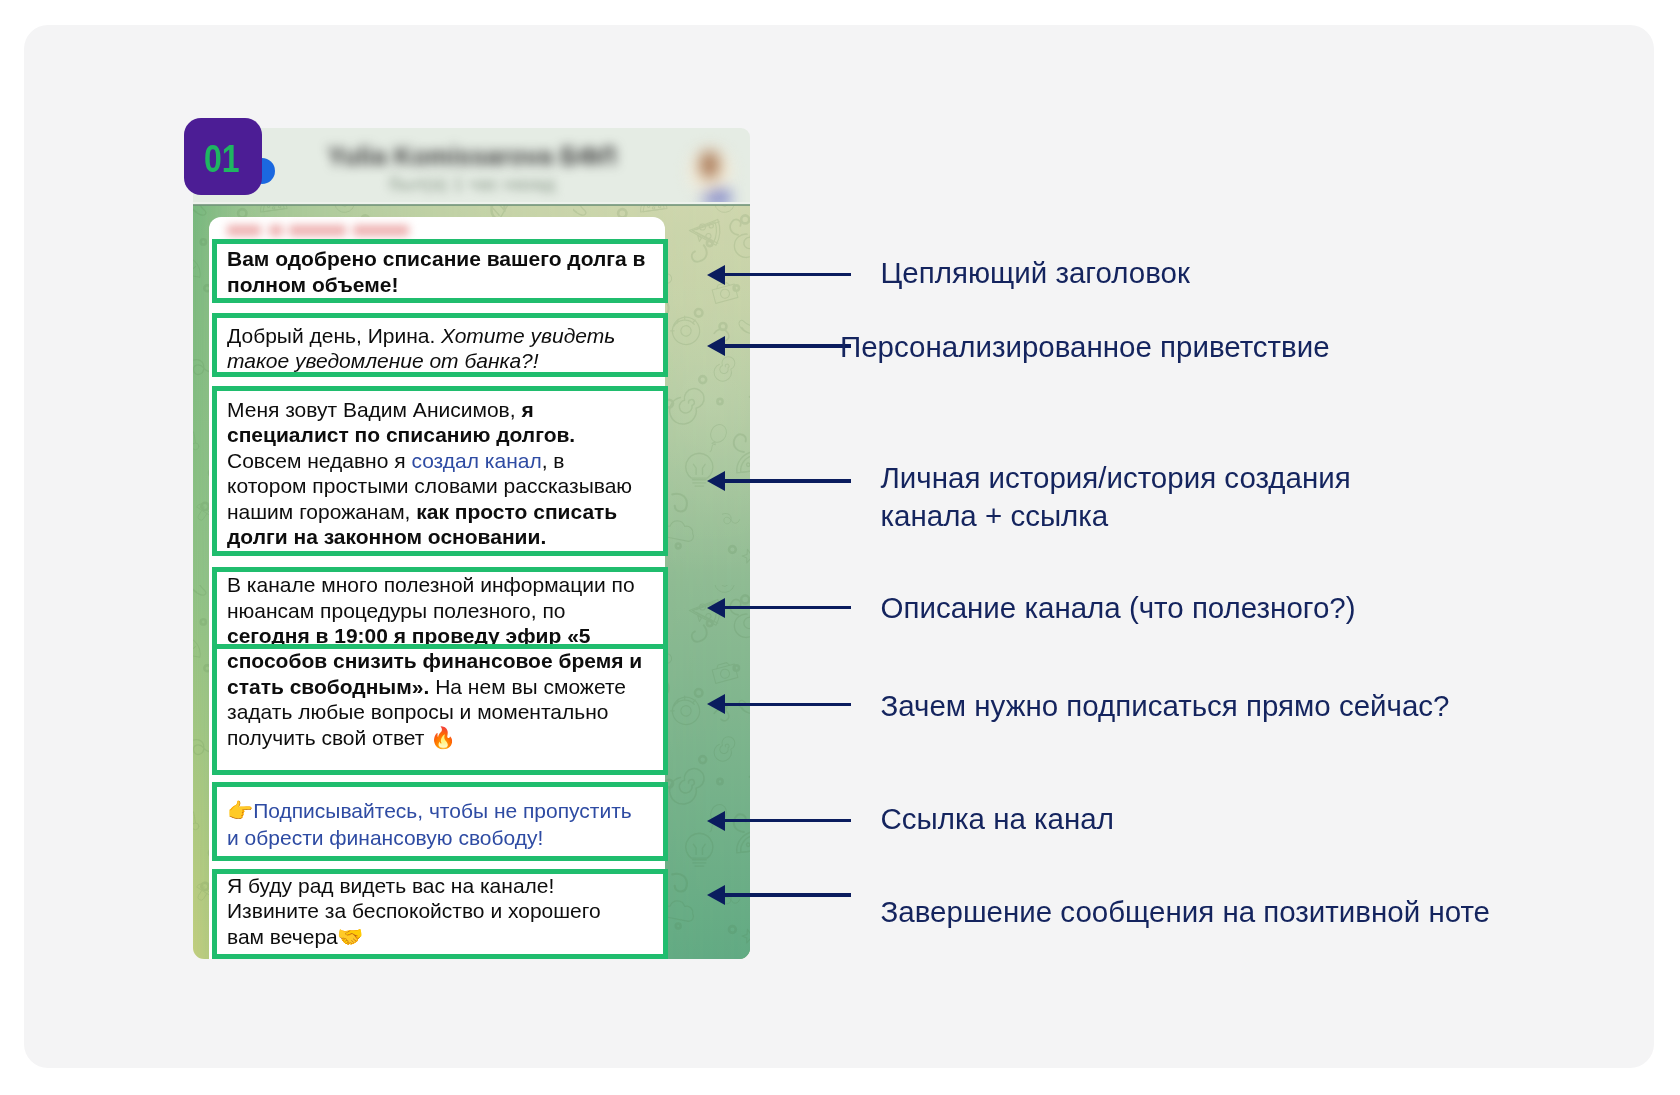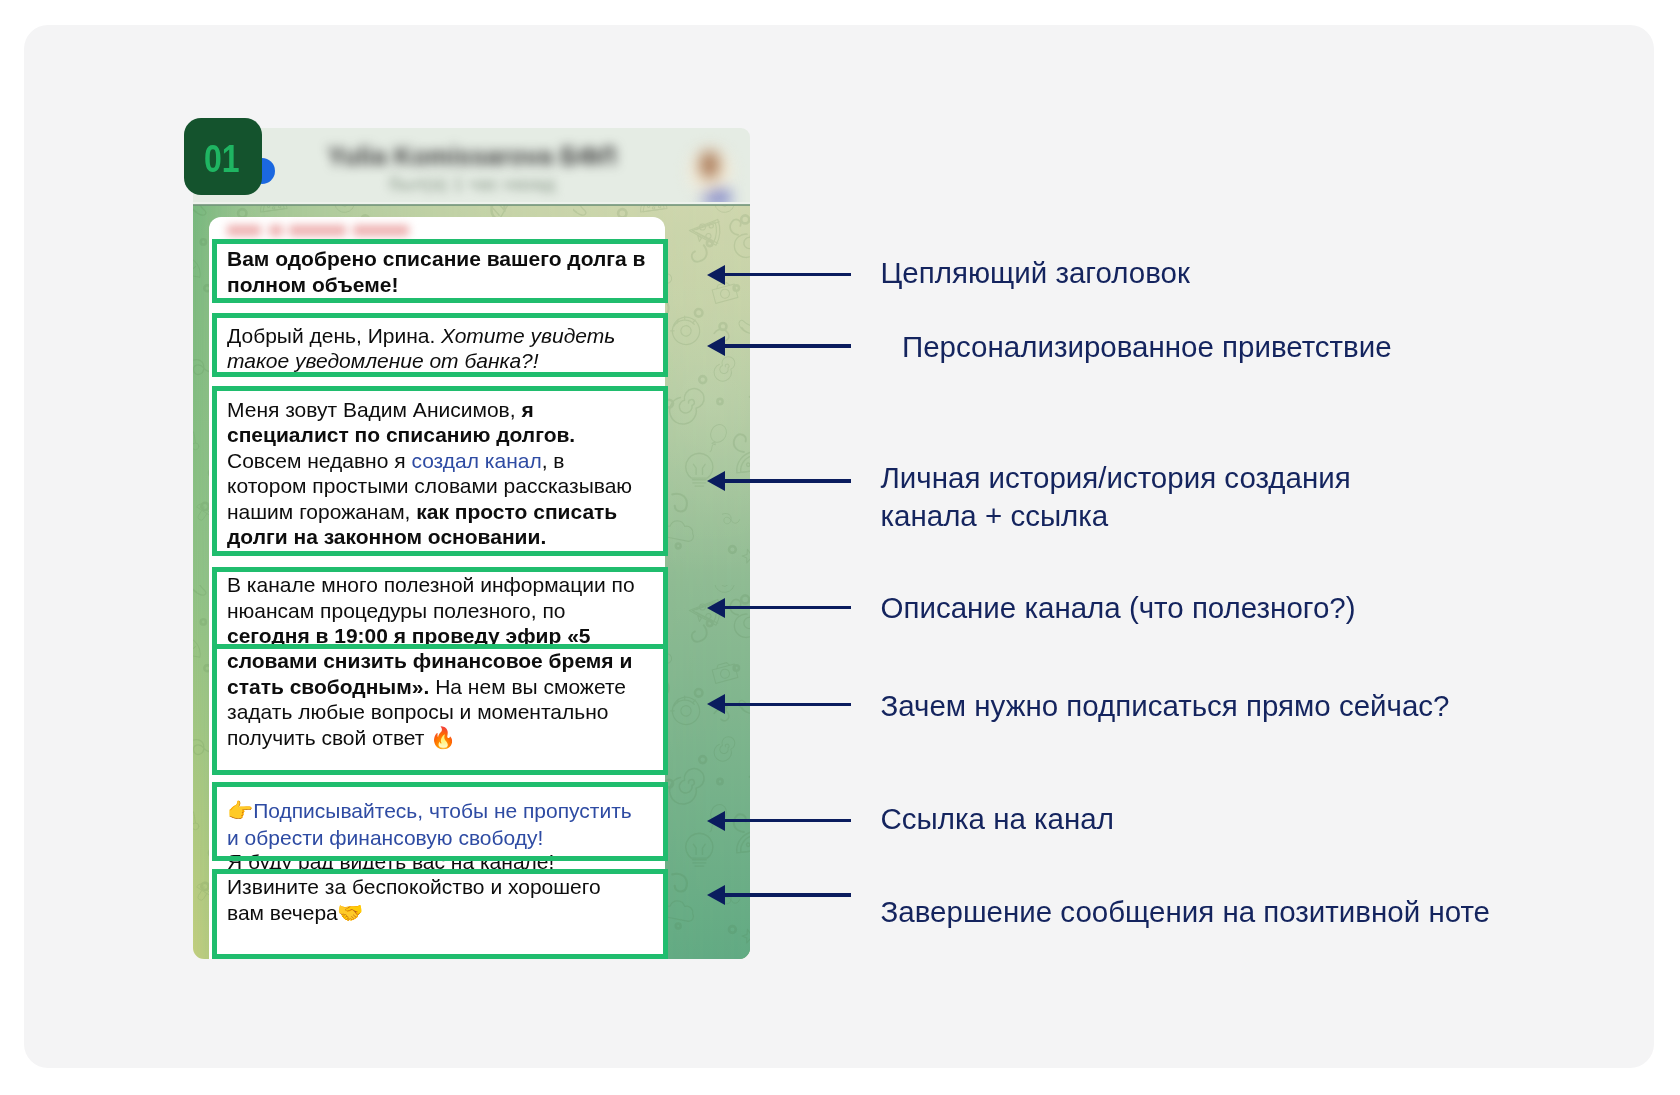--- a/index.html
+++ b/index.html
@@ -68,21 +68,21 @@
   .msg b { font-weight:700; }
   .msg i { font-style:italic; }
   .msg .lnk { color:#2e4ba3; }
   .emo { font-family:"DejaVu Sans", "Liberation Sans", sans-serif; }
 
   
   .hl { position:absolute; border:5px solid #20bd6e; background:transparent; }
 
   
   .badge { position:absolute; left:183.5px; top:117.5px; width:78px; height:77px;
-     background:#14532d; border-radius:17px; }
+     background:#4c1d95; border-radius:17px; }
   .badge span { position:absolute; left:0; top:0; width:78px; opacity:0.999;
      font-size:39px; font-weight:700; color:#1fb562; line-height:78px;
      text-align:center; display:block;
      transform:scaleX(0.82) translate(-1.5px, 2.2px); transform-origin:50% 50%; }
 
   
   .ann-line { position:absolute; height:3.4px; background:#0a1c5e; }
   .ann-head { position:absolute; width:0; height:0;
      border-top:10px solid transparent; border-bottom:10px solid transparent;
      border-right:18px solid #0a1c5e; }
@@ -483,30 +483,30 @@
           <div class="ln"><b>специалист по списанию долгов.</b></div>
           <div class="ln"><span>Совсем недавно я </span><span class="lnk">создал канал</span><span>, в</span></div>
           <div class="ln"><span>котором простыми словами рассказываю</span></div>
           <div class="ln"><span>нашим горожанам, </span><b>как просто списать</b></div>
           <div class="ln"><b>долги на законном основании.</b></div>
         </div>
       <div class="msg" style="top:367.1px">
           <div class="ln"><span>В канале много полезной информации по</span></div>
           <div class="ln"><span>нюансам процедуры полезного, по</span></div>
           <div class="ln"><b>сегодня в 19:00 я проведу эфир «5</b></div>
-          <div class="ln"><b>словами снизить финансовое бремя и</b></div>
+          <div class="ln"><b>способов снизить финансовое бремя и</b></div>
           <div class="ln"><b>стать свободным».</b><span> На нем вы сможете</span></div>
           <div class="ln"><span>задать любые вопросы и моментально</span></div>
           <div class="ln"><span>получить свой ответ </span><span class="emo">🔥</span></div>
         </div>
       <div class="msg" style="top:593.2px">
           <div class="ln"><span class="emo">👉</span><span class="lnk">Подписывайтесь, чтобы не пропустить</span></div>
           <div class="ln"><span class="lnk">и обрести финансовую свободу!</span></div>
         </div>
-      <div class="msg" style="top:644px">
+      <div class="msg" style="top:668.0px">
           <div class="ln"><span>Я буду рад видеть вас на канале!</span></div>
           <div class="ln"><span>Извините за беспокойство и хорошего</span></div>
           <div class="ln"><span>вам вечера</span><span class="emo">🤝</span></div>
         </div>
       <div class="hl" style="left:18.5px;top:34.0px;width:456.0px;height:64.0px"></div>
       <div class="hl" style="left:18.5px;top:108.0px;width:456.0px;height:63.5px"></div>
       <div class="hl" style="left:18.5px;top:181.0px;width:456.0px;height:170.0px"></div>
       <div class="hl" style="left:18.5px;top:361.5px;width:456.0px;height:82.5px"></div>
       <div class="hl" style="left:18.5px;top:439.0px;width:456.0px;height:131.0px"></div>
       <div class="hl" style="left:18.5px;top:577.0px;width:456.0px;height:78.5px"></div>
@@ -517,21 +517,21 @@
       <span>01</span>
     </div>
   <div class="ann">
     <div class="ann-head" style="left:706.6px;top:264.50px"></div>
     <div class="ann-line" style="left:724.3px;top:273.00px;width:127px"></div>
     <div class="ann-txt" style="left:880.5px;top:254.45px">Цепляющий заголовок</div>
   </div>
   <div class="ann">
     <div class="ann-head" style="left:706.6px;top:335.70px"></div>
     <div class="ann-line" style="left:724.3px;top:344.20px;width:127px"></div>
-    <div class="ann-txt" style="left:902px;top:327.55px">Персонализированное приветствие</div>
+    <div class="ann-txt" style="left:840px;top:327.55px">Персонализированное приветствие</div>
   </div>
   <div class="ann">
     <div class="ann-head" style="left:706.6px;top:470.80px"></div>
     <div class="ann-line" style="left:724.3px;top:479.30px;width:127px"></div>
     <div class="ann-txt" style="left:880.5px;top:458.65px">Личная история/история создания
 канала + ссылка</div>
   </div>
   <div class="ann">
     <div class="ann-head" style="left:706.6px;top:597.60px"></div>
     <div class="ann-line" style="left:724.3px;top:606.10px;width:127px"></div>

